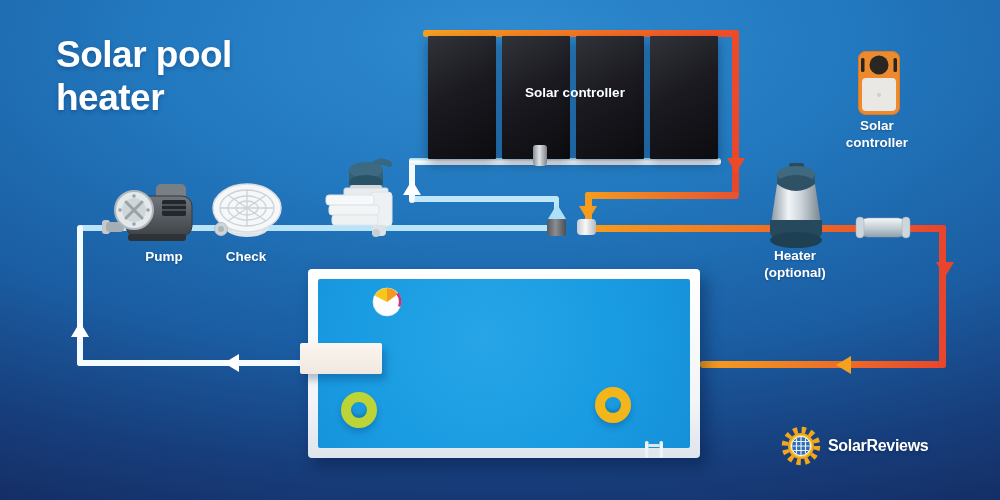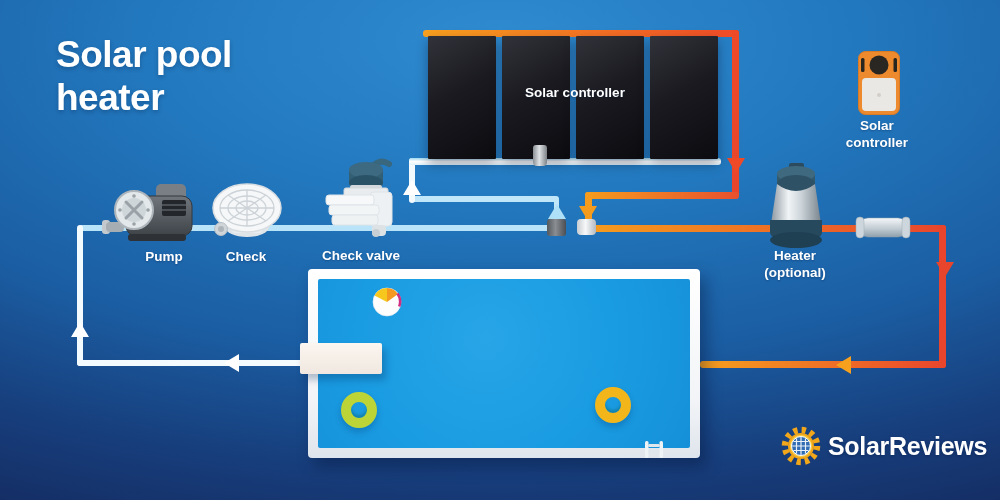--- a/index.html
+++ b/index.html
@@ -39,21 +39,21 @@
   }
   .board{
     position:absolute;left:300px;top:343px;width:82px;height:31px;
     background:linear-gradient(180deg,#fcf6f0 0%,#f0e8e0 100%);
     border-radius:2px;box-shadow:4px 6px 7px rgba(0,40,90,.28);
   }
   .ring{position:absolute;width:36px;height:36px;border-radius:50%;box-sizing:border-box;
     box-shadow:0 4px 6px rgba(0,40,100,.25), inset 0 -3px 3px rgba(0,60,20,.25);}
   .cyl{position:absolute;border-radius:3px;}
   .logo{position:absolute;left:781px;top:426px;display:flex;align-items:center;gap:7px;}
-  .logo-text{color:#ffffff;font-size:25px;font-weight:bold;letter-spacing:-0.3px;
+  .logo-text{color:#ffffff;font-size:16px;font-weight:bold;letter-spacing:-0.3px;
     text-shadow:0 1px 3px rgba(0,20,60,.4);}
 </style>
 </head>
 <body>
 
 <div id="canvas">
 
   <div class="title">Solar pool
 heater</div>
 
@@ -157,21 +157,20 @@
     <ellipse cx="46" cy="25" rx="17" ry="8" fill="#2a5266"></ellipse>
     <rect x="30" y="27" width="32" height="7" rx="2" fill="#d2d8dc"></rect>
     <rect x="24" y="30" width="44" height="10" rx="2" fill="#e8ecef" stroke="#d2d8dc" stroke-width="1"></rect>
     <rect x="50" y="34" width="22" height="34" rx="4" fill="#eef1f3" stroke="#dfe4e8" stroke-width="1"></rect>
     <rect x="6" y="37" width="48" height="10" rx="3" fill="#f6f8f9" stroke="#dfe4e8" stroke-width="1"></rect>
     <rect x="9" y="47" width="50" height="10" rx="3" fill="#f2f5f6" stroke="#dfe4e8" stroke-width="1"></rect>
     <rect x="12" y="57" width="46" height="10" rx="3" fill="#eef2f3" stroke="#dfe4e8" stroke-width="1"></rect>
     <rect x="52" y="67" width="14" height="11" rx="4" fill="#dde2e5"></rect>
     <circle cx="56" cy="75" r="4" fill="#c8cfd4"></circle>
   </svg>
-  <div class="lbl" style="left:301px;width:120px;top:248px;">Check valve</div>
 
   <div class="cyl" style="left:547px;top:219px;width:19px;height:17px;background:linear-gradient(90deg,#54595d,#8a8e92 45%,#4b4f53);"></div>
   <div class="cyl" style="left:577px;top:219px;width:19px;height:16px;background:linear-gradient(90deg,#c8cdd1,#f6f7f8 45%,#b4bac0);border-radius:4px;"></div>
 
   <svg class="abs" style="left:764px;top:162px;" width="64" height="88" viewBox="0 0 64 88">
     <defs>
       <linearGradient id="gHeat" x1="0" y1="0" x2="1" y2="0">
         <stop offset="0" stop-color="#8d98a1"></stop>
           <stop offset="0.35" stop-color="#f1f4f6"></stop>
         <stop offset="0.6" stop-color="#cdd5da"></stop>

